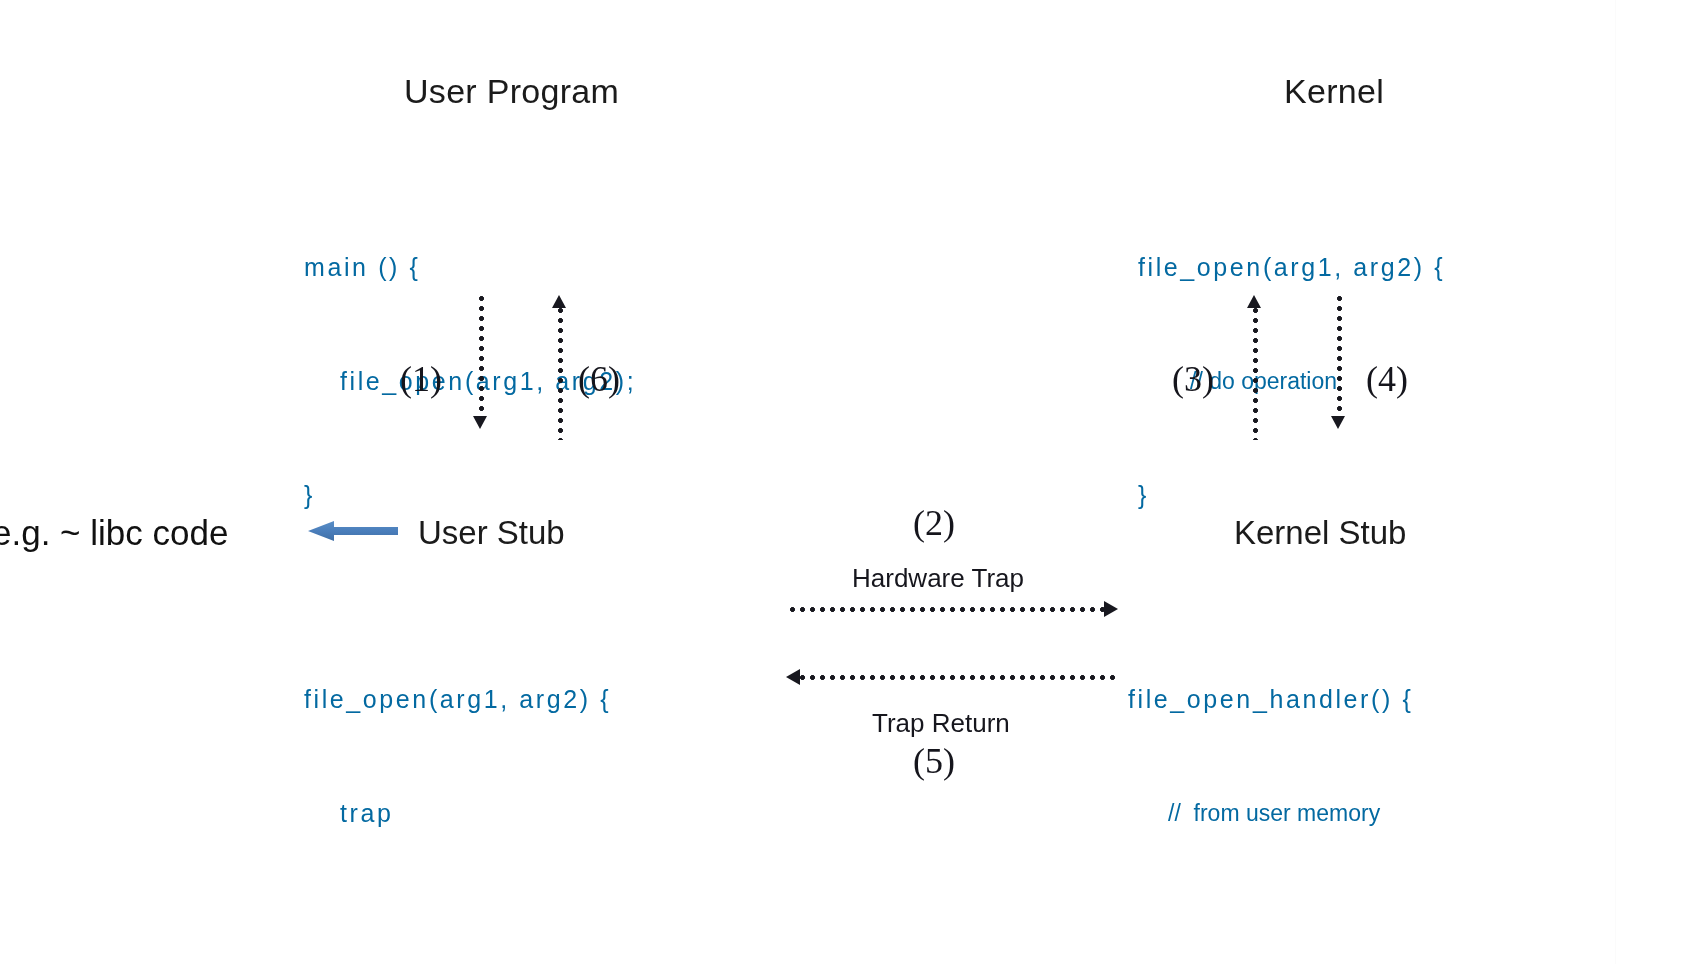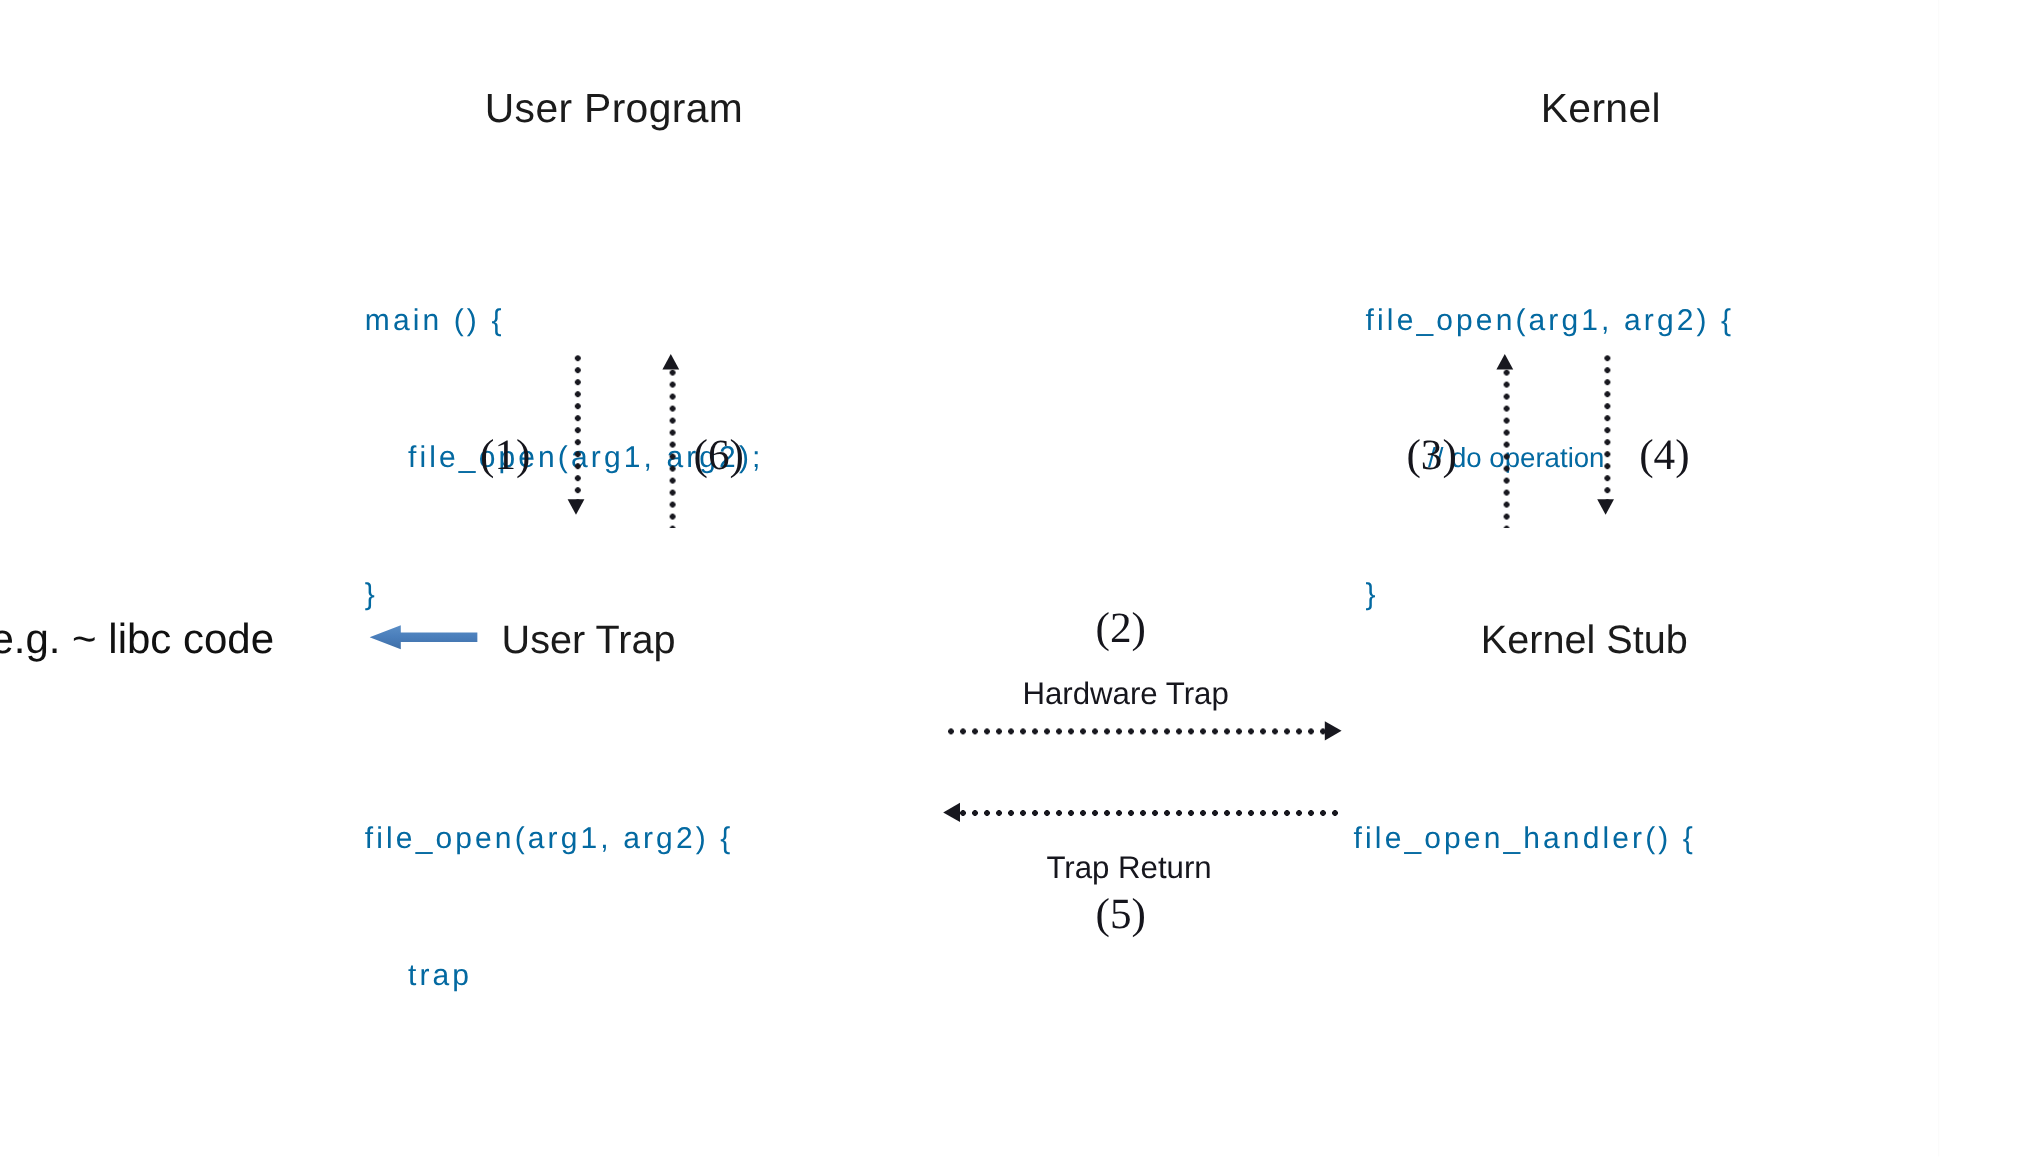--- a/index.html
+++ b/index.html
@@ -211,21 +211,21 @@
         <linearGradient id="bluegrad" x1="0" y1="0" x2="0" y2="1">
           <stop offset="0%" stop-color="#5a8ec6"></stop>
           <stop offset="50%" stop-color="#4a7ebb"></stop>
           <stop offset="100%" stop-color="#3f6fa6"></stop>
         </linearGradient>
       </defs>
       <polygon points="0,13 26,3 26,9 90,9 90,17 26,17 26,23" fill="url(#bluegrad)"></polygon>
     </svg>
   </div>
 
-  <div class="stublbl" style="left:418px; top:514px;">User Trap</div>
+  <div class="stublbl" style="left:418px; top:514px;">User Stub</div>
 
   <div class="stublbl" style="left:1234px; top:514px;">Kernel Stub</div>
 
   <div class="steplbl" style="left:913px; top:502px;">(2)</div>
   <div class="sublbl" style="left:852px; top:563px;">Hardware Trap</div>
 
   <div class="hline" style="left:790px; top:607px; width:318px;"></div>
   <div class="hhead-right" style="left:1104px; top:601px;"></div>
 
   <div class="hline" style="left:800px; top:675px; width:318px;"></div>
@@ -236,20 +236,21 @@
 
   <div class="code" style="left:304px; top:604px;">
     <div class="sp">file_open(arg1, arg2) {</div>
     <div class="sp" style="padding-left:36px;">trap</div>
     
     
   </div>
 
   <div class="code" style="left:1128px; top:604px;">
     <div class="sp">file_open_handler() {</div>
+    <div class="cmt" style="padding-left:40px; font-size:23px;">//  from user memory</div>
     
     
     
     
     
     
   </div>
 
 
 </div>

